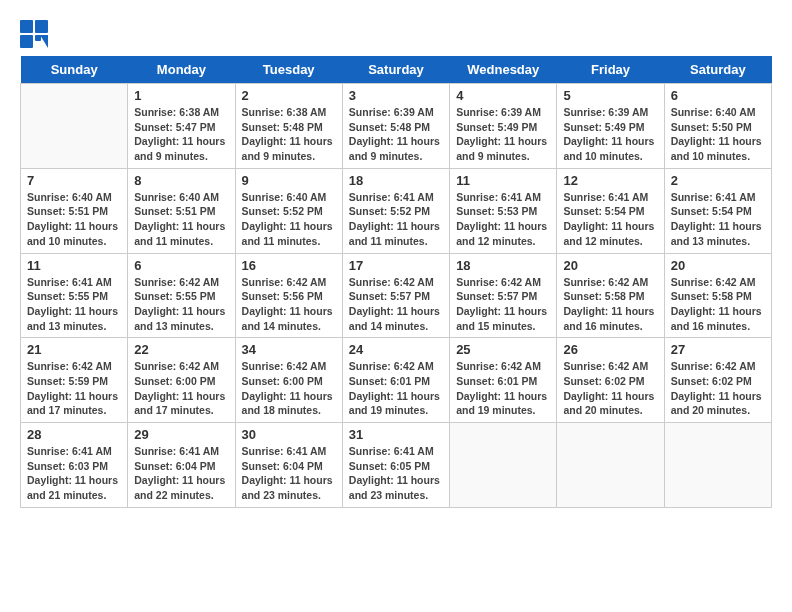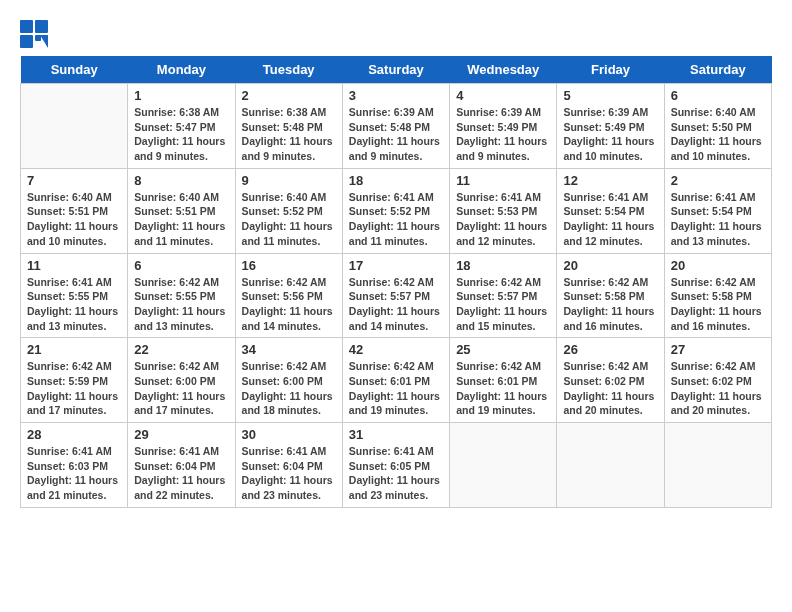--- a/index.html
+++ b/index.html
@@ -209,21 +209,21 @@
         </td>
         <td>
           <span class="day-number">22</span>
           <div class="day-info">Sunrise: 6:42 AM<br>Sunset: 6:00 PM<br>Daylight: 11 hours and 17 minutes.</div>
         </td>
         <td>
           <span class="day-number">34</span>
           <div class="day-info">Sunrise: 6:42 AM<br>Sunset: 6:00 PM<br>Daylight: 11 hours and 18 minutes.</div>
         </td>
         <td>
-          <span class="day-number">42</span>
+          <span class="day-number">24</span>
           <div class="day-info">Sunrise: 6:42 AM<br>Sunset: 6:01 PM<br>Daylight: 11 hours and 19 minutes.</div>
         </td>
         <td>
           <span class="day-number">25</span>
           <div class="day-info">Sunrise: 6:42 AM<br>Sunset: 6:01 PM<br>Daylight: 11 hours and 19 minutes.</div>
         </td>
         <td>
           <span class="day-number">26</span>
           <div class="day-info">Sunrise: 6:42 AM<br>Sunset: 6:02 PM<br>Daylight: 11 hours and 20 minutes.</div>
         </td>

